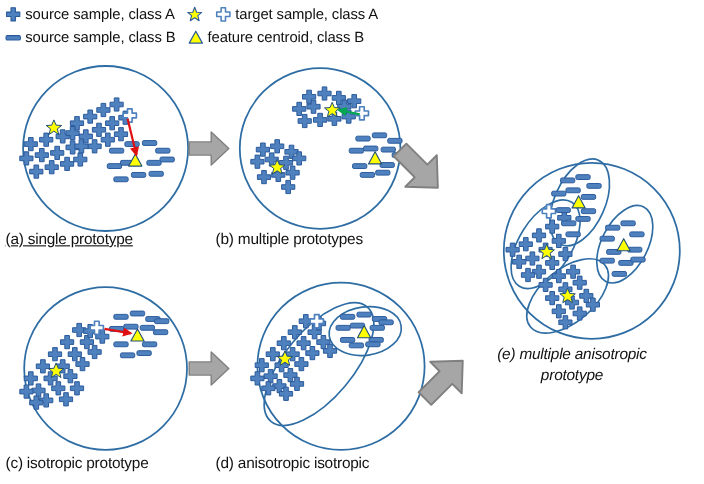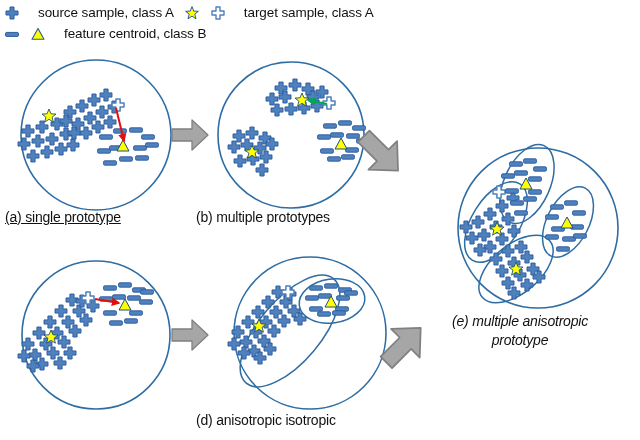--- a/index.html
+++ b/index.html
@@ -5,21 +5,21 @@
   html,body{margin:0;padding:0;}
   body{
     width:640px;height:440px;background:#ffffff;
     font-family:"Liberation Sans", sans-serif;
     color:#111111;overflow:hidden;position:relative;
   }
   #root{position:absolute;inset:0;}
   .legend{position:absolute;left:4px;top:2px;width:636px;}
   .legend-row{display:flex;align-items:center;height:21px;}
   .legend-item{display:flex;align-items:center;margin-right:10px;white-space:nowrap;}
-  .legend-label{font-size:13.5px;letter-spacing:-0.1px;margin-left:18px;}
+  .legend-label{font-size:13.5px;letter-spacing:-0.1px;margin-left:3px;}
   .legend-ico{width:16px;height:16px;display:inline-block;flex:0 0 16px;}
   svg{display:block;}
   .cap{position:absolute;font-size:14px;letter-spacing:-0.2px;white-space:nowrap;}
   .cap.two{white-space:normal;text-align:center;line-height:19px;}
 </style>
 </head>
 <body>
 
 <div id="root">
 
@@ -56,20 +56,21 @@
     </div>
 
     <div class="legend-row">
 
       <div class="legend-item">
         <span class="legend-ico">
           <svg width="16" height="16" viewBox="0 0 16 16">
             <rect x="1.5" y="6.4" width="13" height="4" rx="1.2" fill="#4e81bd" stroke="#2a5a9c" stroke-width="1"></rect>
           </svg>
         </span>
+        <span class="legend-label">source sample, class B</span>
       </div>
 
       <div class="legend-item">
         <span class="legend-ico">
           <svg width="16" height="16" viewBox="0 0 16 16">
             <path d="M8 2.4 L14 13.2 L2 13.2 Z" fill="#ffff00" stroke="#2a5a9c" stroke-width="1.1" stroke-linejoin="round"></path>
           </svg>
         </span>
         <span class="legend-label">feature centroid, class B</span>
       </div>
@@ -374,19 +375,20 @@
     <g transform="translate(378,122) rotate(45) scale(1.35)">
       <use href="#blockarrowdef"></use>
     </g>
     <g transform="translate(372,348) rotate(-45) scale(1.35)">
       <use href="#blockarrowdef"></use>
     </g>
   </svg>
 
   <div class="cap" style="left:5px;top:209px;text-decoration:underline;">(a) single prototype</div>
   <div class="cap" style="left:196px;top:209px;">(b) multiple prototypes</div>
+  <div class="cap" style="left:5px;top:412px;">(c) isotropic prototype</div>
   <div class="cap" style="left:196px;top:412px;">(d) anisotropic isotropic</div>
   <div class="cap two" style="left:420px;top:312px;width:200px;font-style:italic;">
     <span>(e) multiple anisotropic</span><br>
     <span>prototype</span>
   </div>
 
 </div>
 
 </body></html>

